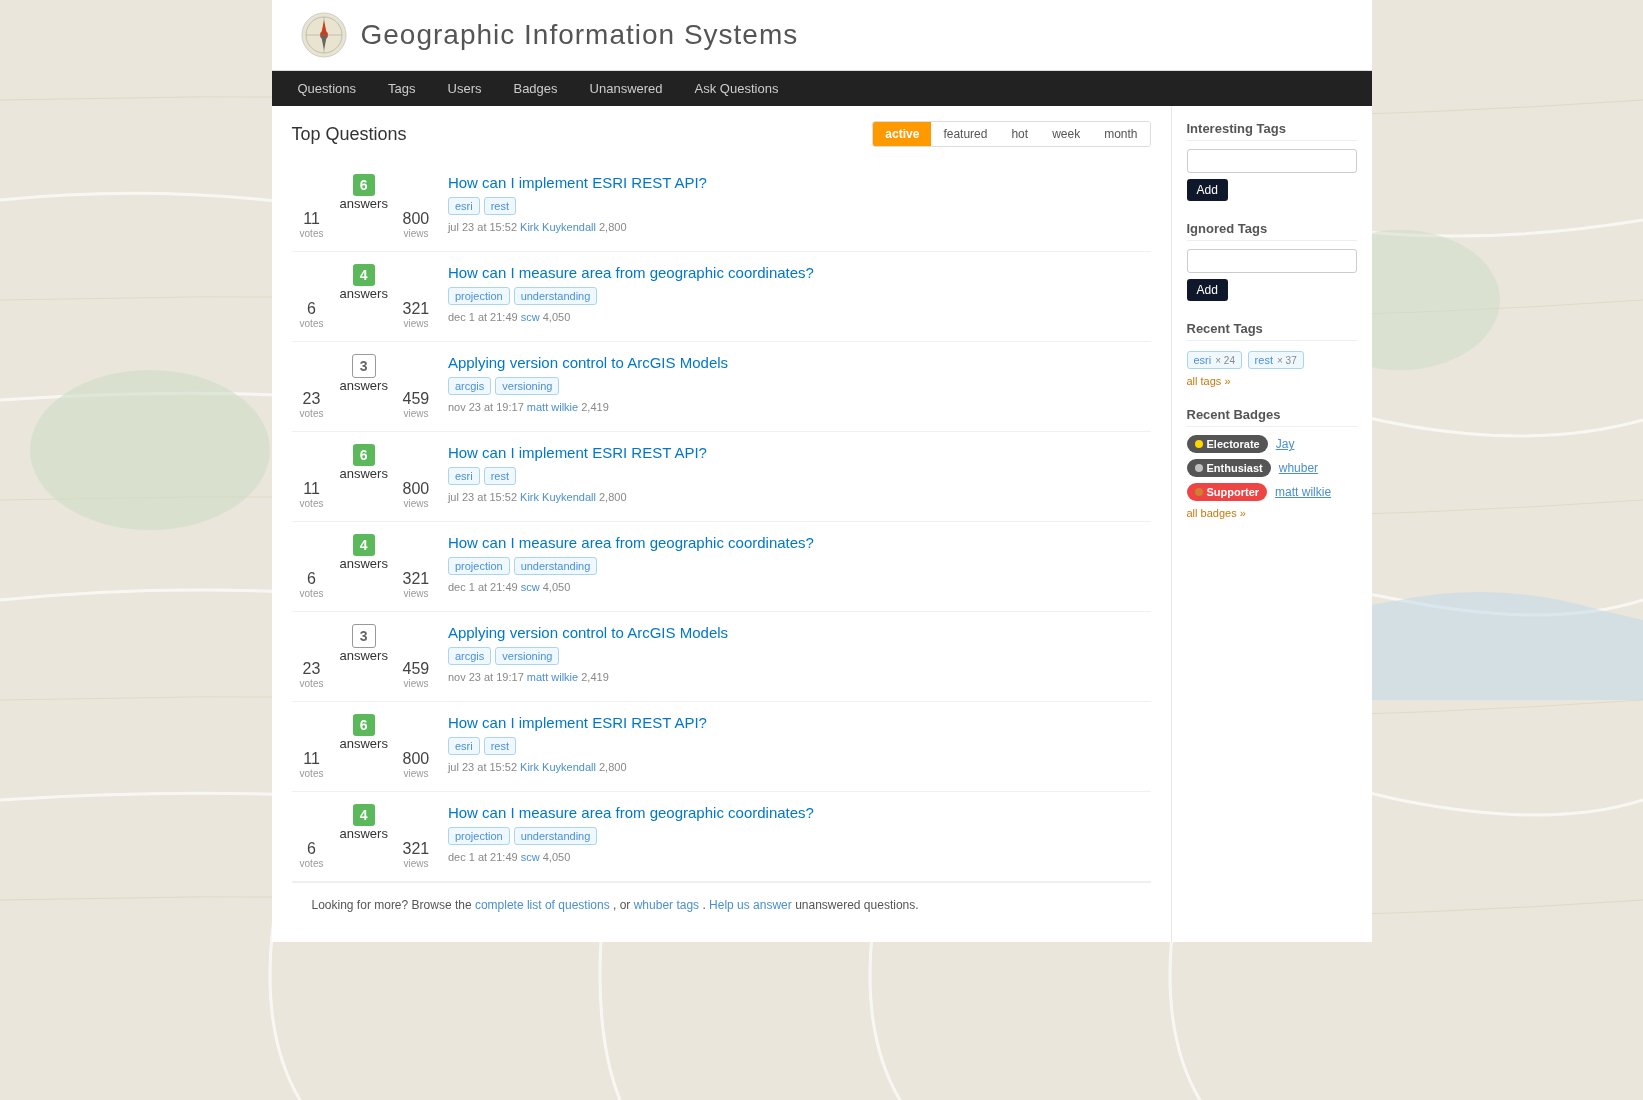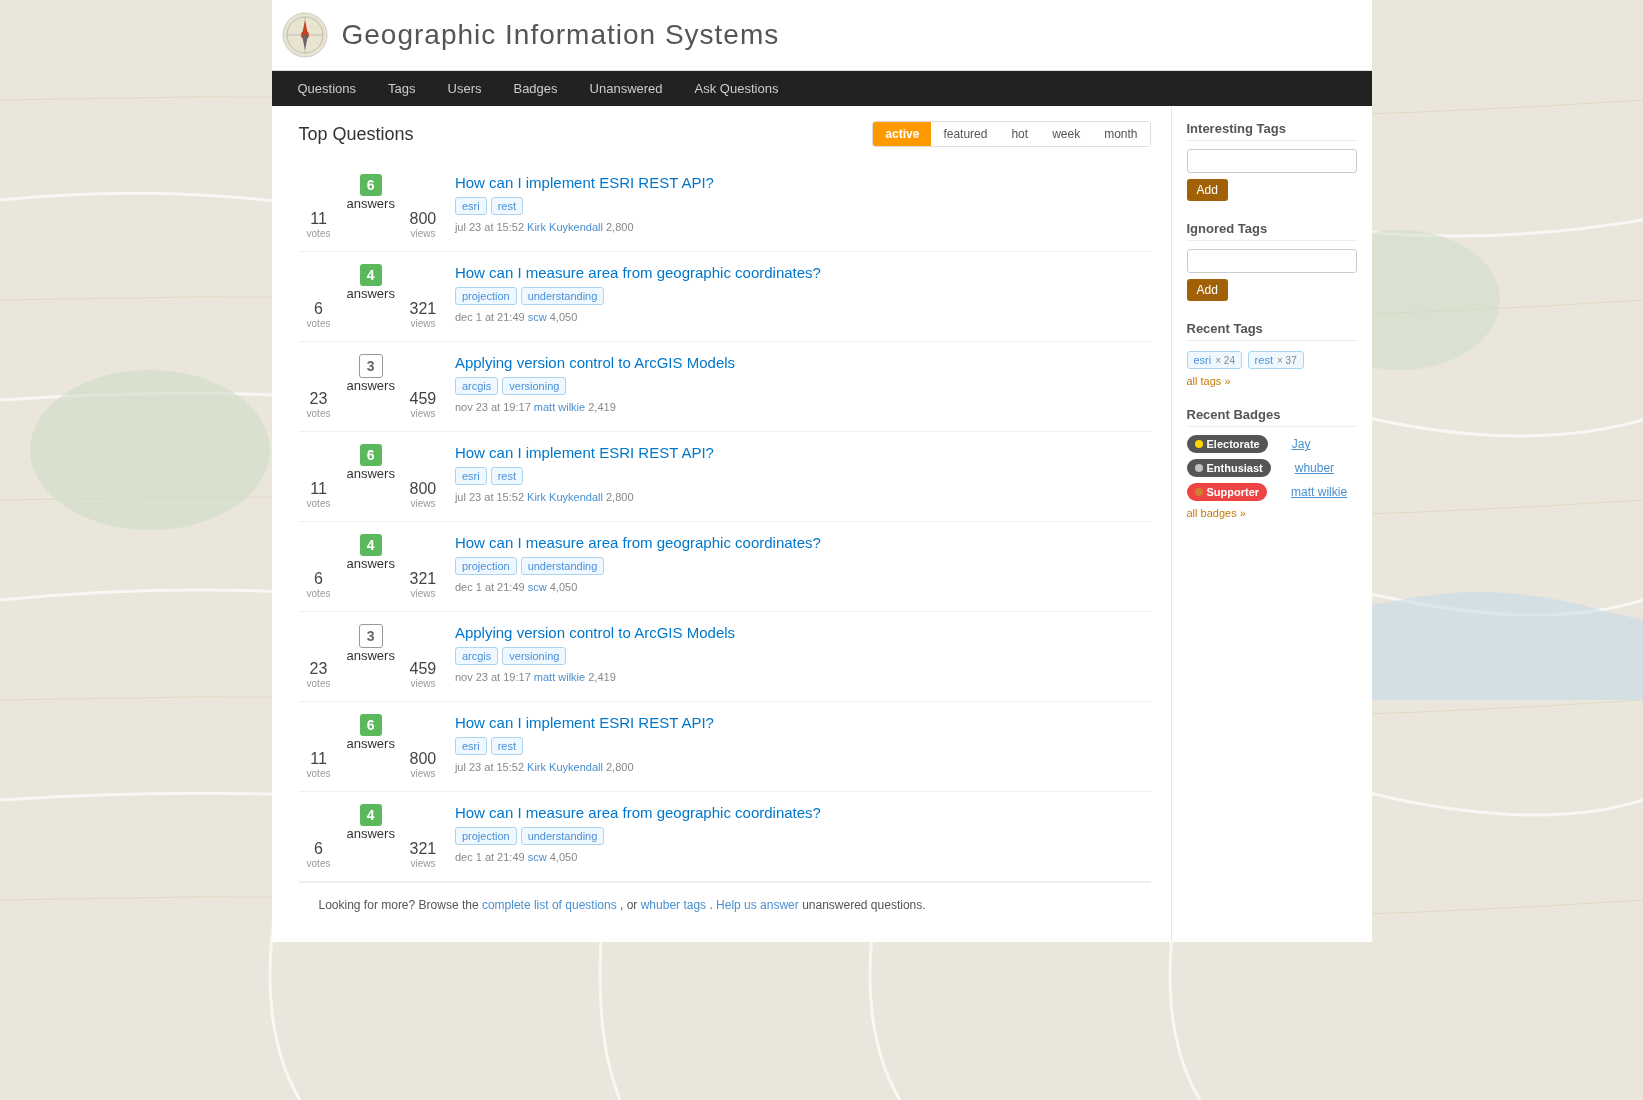--- a/index.html
+++ b/index.html
@@ -13,21 +13,21 @@
     }
     #page-wrapper {
       position: relative;
       z-index: 1;
       max-width: 1100px;
       margin: 0 auto;
     }
     
     #header {
       background: white;
-      padding: 10px 8px;
+      padding: 10px 27px;
       display: flex;
       align-items: flex-end;
       border-bottom: 1px solid #ddd;
       margin: 0;
     }
     #logo-container {
       display: flex;
       align-items: center;
       gap: 12px;
     }
@@ -57,21 +57,20 @@
       color: #ccc;
       text-decoration: none;
       font-size: 13px;
     }
     
     #main-content {
       display: flex;
       gap: 0;
       background: white;
       margin-top: 0;
-      padding-left: 7px;
     }
     
     #questions-area {
       flex: 1;
       padding: 15px 20px;
       border-right: 1px solid #e8e8e8;
     }
     #questions-header {
       display: flex;
       justify-content: space-between;
@@ -209,21 +208,21 @@
     }
     .tag-input {
       width: 100%;
       padding: 4px 6px;
       border: 1px solid #ccc;
       border-radius: 3px;
       font-size: 12px;
       margin-bottom: 6px;
     }
     .add-btn {
-      background: #a16207;
+      background: #0f172a;
       color: white;
       border: none;
       padding: 4px 10px;
       border-radius: 3px;
       cursor: pointer;
       font-size: 12px;
     }
     .recent-tag {
       display: inline-flex;
       align-items: center;
@@ -244,21 +243,21 @@
       color: #c47a0c;
       font-size: 11px;
       text-decoration: none;
       display: block;
       margin-top: 4px;
     }
     
     .badge-row {
       display: flex;
       align-items: center;
-      gap: 24px;
+      gap: 8px;
       margin-bottom: 6px;
     }
     .badge-pill {
       display: flex;
       align-items: center;
       gap: 4px;
       padding: 3px 8px;
       border-radius: 12px;
       font-size: 11px;
       font-weight: bold;

